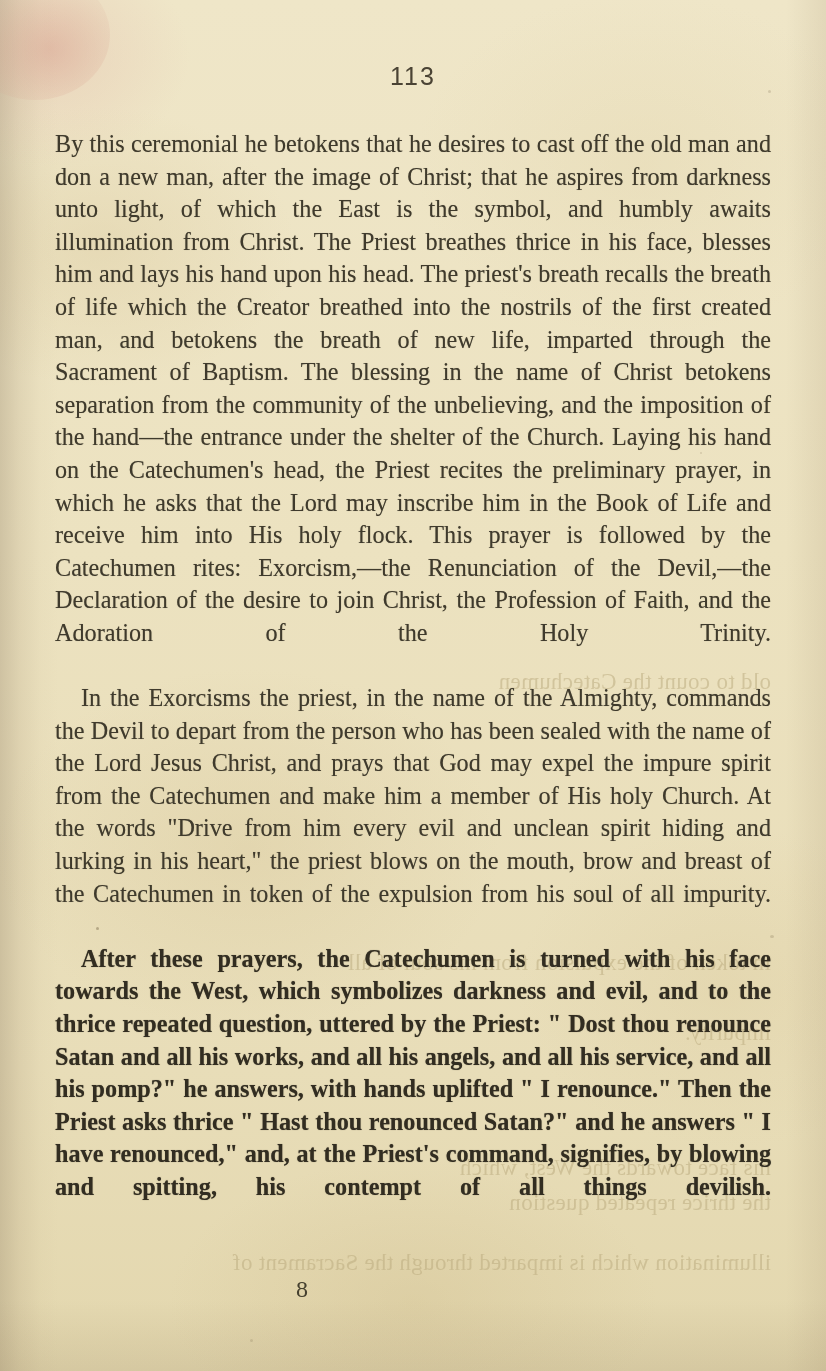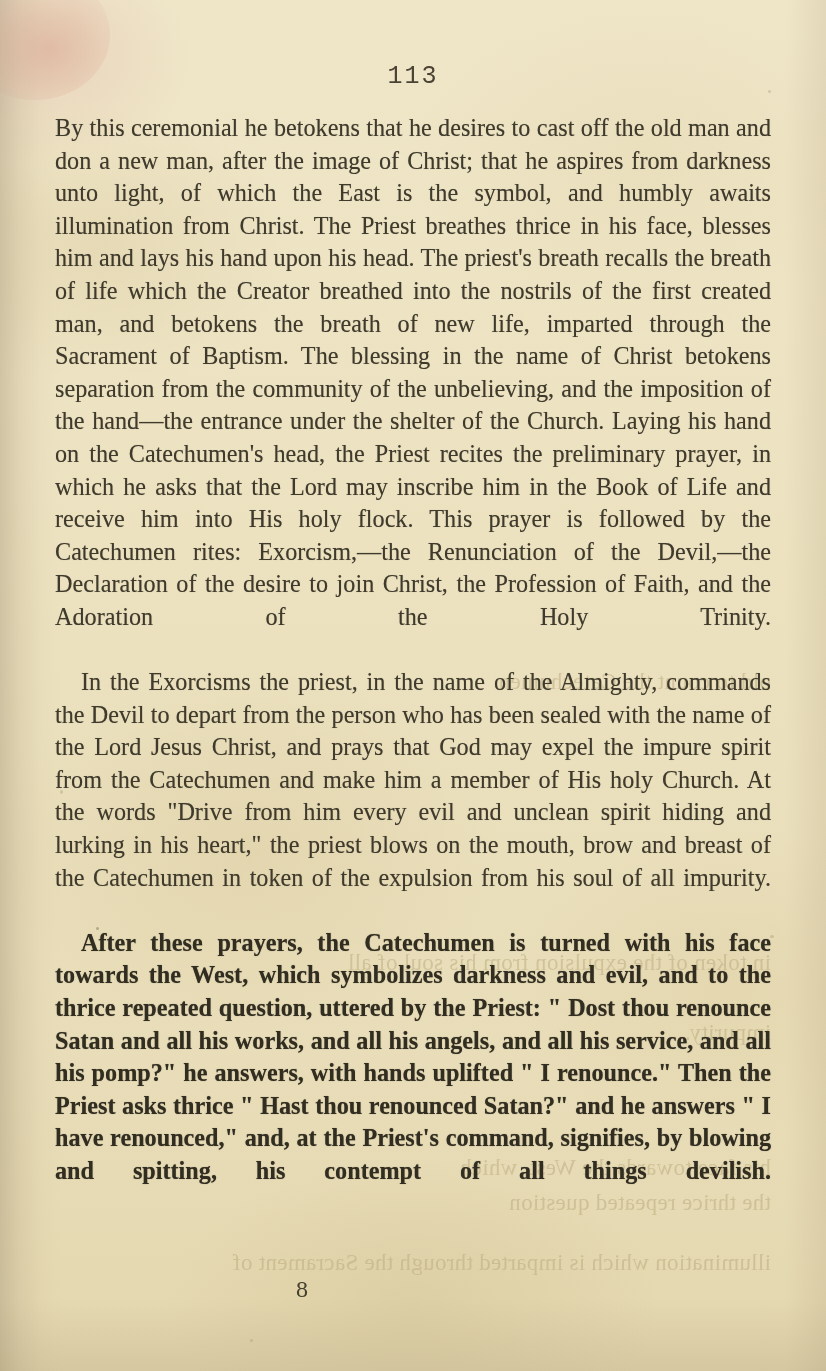--- a/index.html
+++ b/index.html
@@ -91,30 +91,30 @@
   .bleed.b5 { top: 1185px; }
   .bleed.b6 { top: 1245px; }
 
   
   .folio {
     position: absolute;
     top: 62px;
     left: 0;
     width: 826px;
     text-align: center;
-    font-family: Liberation Mono, monospace;
+    font-family: Liberation Sans, sans-serif;
     font-size: 25px;
     color: #4a4334;
     letter-spacing: 2px;
   }
 
   
   .textblock {
     position: absolute;
-    top: 112px;
+    top: 128px;
     left: 55px;
     width: 716px;
   }
 
   p.para {
     margin: 0;
     font-family: "Liberation Serif", "DejaVu Serif", serif;
     font-size: 24.2px;
     line-height: 32.6px;
     color: #3f3a2c;

